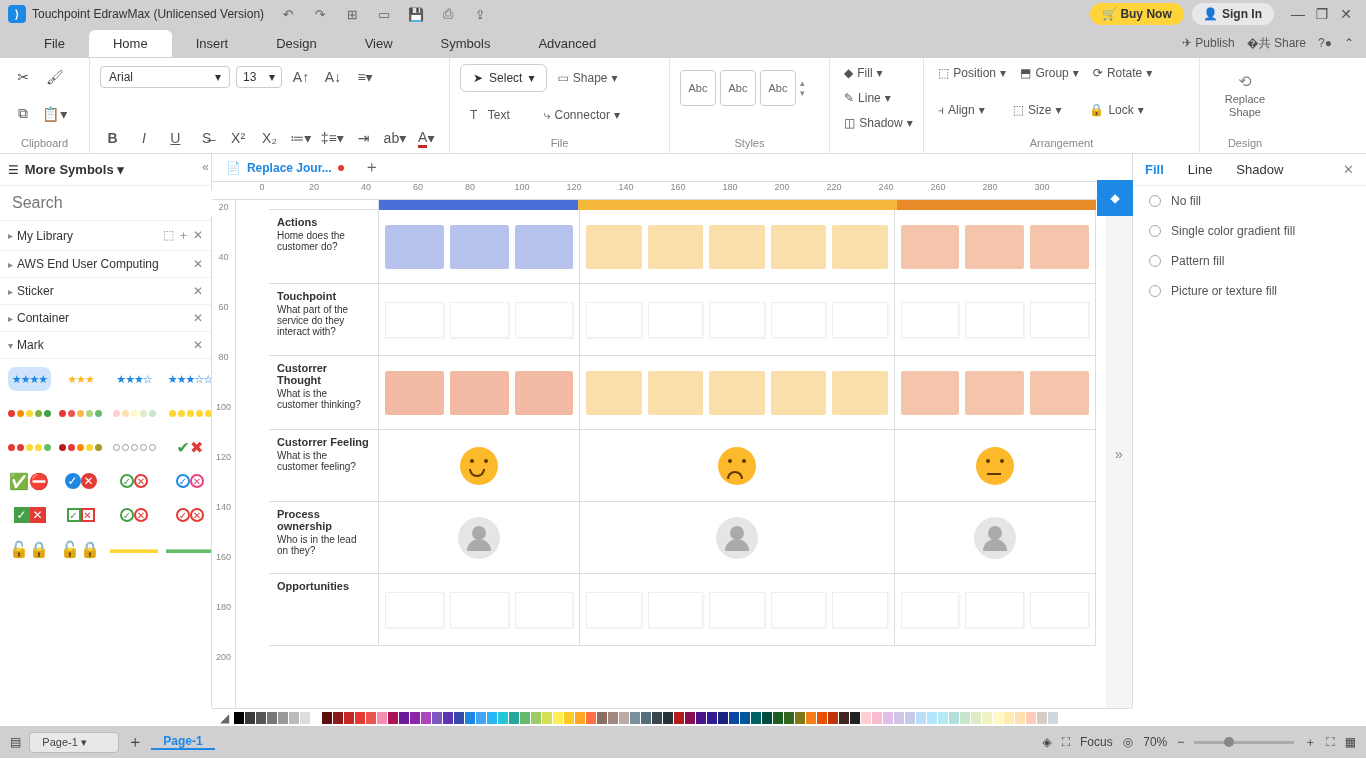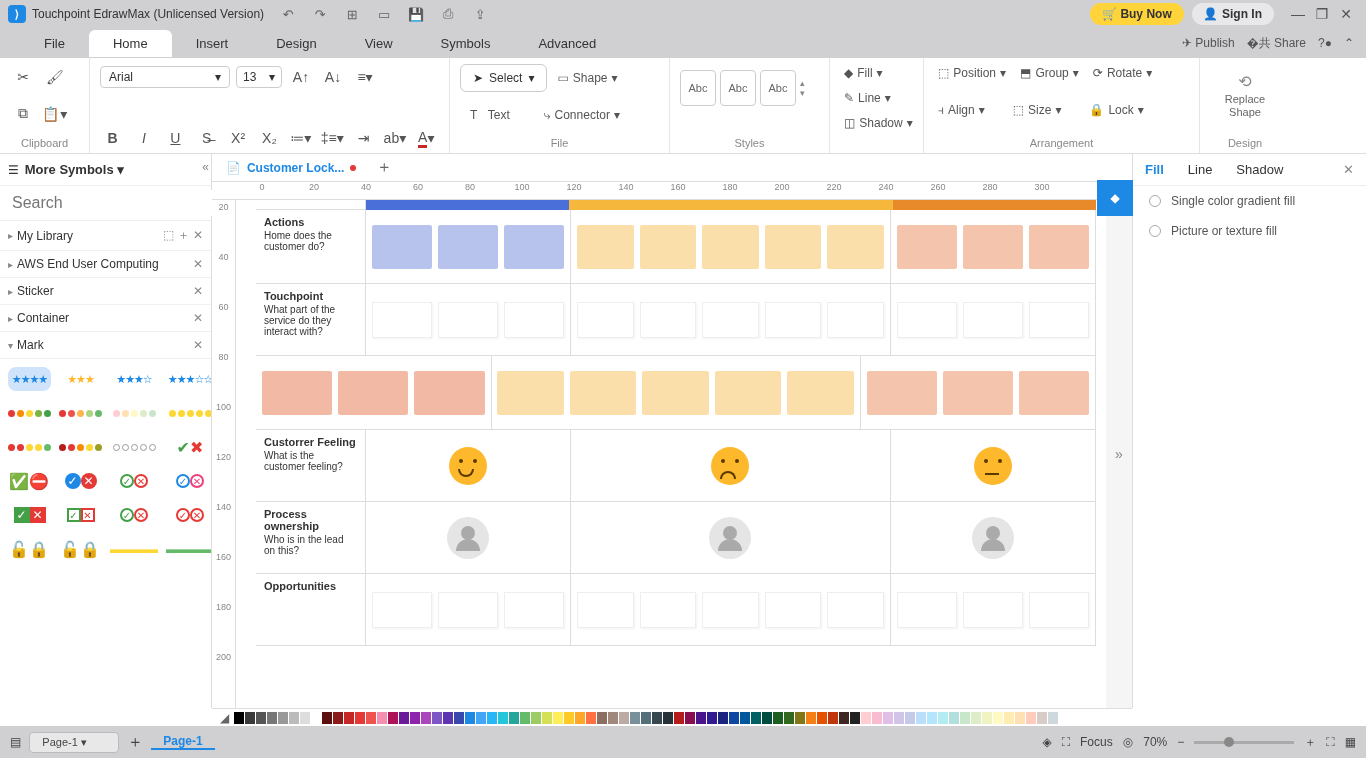--- a/index.html
+++ b/index.html
@@ -40,21 +40,21 @@
 .canvas-wrap{flex:1;display:flex;flex-direction:column;background:#f5f5f5;position:relative}
 .doctabs{height:28px;background:#fff;display:flex;align-items:center;border-bottom:1px solid #ddd;padding-left:4px}
 .doctab{padding:4px 10px;font-size:12px;color:#1e88e5;font-weight:600;display:flex;align-items:center;gap:6px}
 .doctab .dot{width:6px;height:6px;background:#e53935;border-radius:50%}
 .ruler-h{height:18px;background:#fff;border-bottom:1px solid #ddd;display:flex;font-size:9px;color:#888;padding-left:24px}
 .ruler-h div{width:52px;text-align:center}
 .canvas-body{flex:1;display:flex;overflow:hidden}
 .ruler-v{width:24px;background:#fff;border-right:1px solid #ddd;display:flex;flex-direction:column;font-size:9px;color:#888}
 .ruler-v div{height:50px;text-align:center;padding-top:2px}
 .canvas{flex:1;background:#fff;position:relative;overflow:hidden}
-.journey{position:absolute;left:20px;top:0;right:10px}
+.journey{position:absolute;left:33px;top:0;right:10px}
 .jrow{display:flex;border-bottom:1px solid #ddd}
 .jlabel{width:110px;padding:6px 8px;font-size:10px;border-right:1px solid #ddd}
 .jlabel b{font-size:11px;display:block;margin-bottom:2px}
 .jcells{flex:1;display:flex}
 .jcell{flex:1;border-right:1px solid #ddd;padding:6px;display:flex;gap:6px;align-items:center;justify-content:center}
 .stagehdr{height:10px;color:#fff;font-size:10px;text-align:center;line-height:10px}
 .box{flex:1;height:44px;border-radius:2px}
 .emptybox{flex:1;height:36px;border:1px solid #eee;box-shadow:1px 1px 2px rgba(0,0,0,0.05)}
 .face{width:38px;height:38px;border-radius:50%;background:#fdb82c;position:relative}
 .face::before,.face::after{content:"";position:absolute;width:4px;height:4px;background:#5a3a00;border-radius:50%;top:12px}
@@ -358,21 +358,21 @@
           <span style="color:#fdd835">▬▬▬▬</span>
         </div>
       <div class="mark-item">
           <span style="color:#66bb6a">▬▬▬▬</span>
         </div>
     </div>
   </div>
 
   <div class="canvas-wrap">
     <div class="doctabs">
-      <div class="doctab">📄 <span>Customer Lock...</span><span class="dot"></span></div>
+      <div class="doctab">📄 <span>Replace Jour...</span><span class="dot"></span></div>
       <div style="padding:0 10px;font-size:16px;color:#666">＋</div>
     </div>
     <div class="ruler-h">
       <div>0</div>
         <div>20</div>
         <div>40</div>
         <div>60</div>
         <div>80</div>
         <div>100</div>
         <div>120</div>
@@ -447,20 +447,21 @@
                   <div class="emptybox"></div>
                 </div>
               <div class="jcell">
                   <div class="emptybox"></div>
                   <div class="emptybox"></div>
                   <div class="emptybox"></div>
                 </div>
             </div>
           </div>
           <div class="jrow" style="height:74px">
+            <div class="jlabel"><b>Custorrer Thought</b><span>What is the customer thinking?</span></div>
             <div class="jcells">
               <div class="jcell">
                   <div class="box" style="background:#f2b9a5"></div>
                   <div class="box" style="background:#f2b9a5"></div>
                   <div class="box" style="background:#f2b9a5"></div>
                 </div>
               <div class="jcell" style="flex:1.6">
                   <div class="box" style="background:#fadfab"></div>
                   <div class="box" style="background:#fadfab"></div>
                   <div class="box" style="background:#fadfab"></div>
@@ -488,21 +489,21 @@
                   </div>
                 </div>
               <div class="jcell">
                   <div class="face">
                     <div class="flat"></div>
                   </div>
                 </div>
             </div>
           </div>
           <div class="jrow" style="height:72px">
-            <div class="jlabel"><b>Process ownership</b><span>Who is in the lead on this?</span></div>
+            <div class="jlabel"><b>Process ownership</b><span>Who is in the lead on they?</span></div>
             <div class="jcells">
               <div class="jcell">
                   <div class="avatar"></div>
                 </div>
               <div class="jcell" style="flex:1.6">
                   <div class="avatar"></div>
                 </div>
               <div class="jcell">
                   <div class="avatar"></div>
                 </div>
@@ -541,21 +542,29 @@
   <div class="rightpanel" style="position:relative">
     <div class="rp-tool">◆</div>
     <div class="rp-tabs">
       <span class="active">Fill</span>
       <span>Line</span>
       <span>Shadow</span>
       <span style="margin-left:auto;color:#888">✕</span>
     </div>
     <div class="rp-opt">
         <span class="radio"></span>
+        <span>No fill</span>
+      </div>
+    <div class="rp-opt">
+        <span class="radio"></span>
         <span>Single color gradient fill</span>
+      </div>
+    <div class="rp-opt">
+        <span class="radio"></span>
+        <span>Pattern fill</span>
       </div>
     <div class="rp-opt">
         <span class="radio"></span>
         <span>Picture or texture fill</span>
       </div>
   </div>
 </div>
 
 <div class="palette" id="palette">
   <span style="margin-right:4px;color:#666">◢</span>

